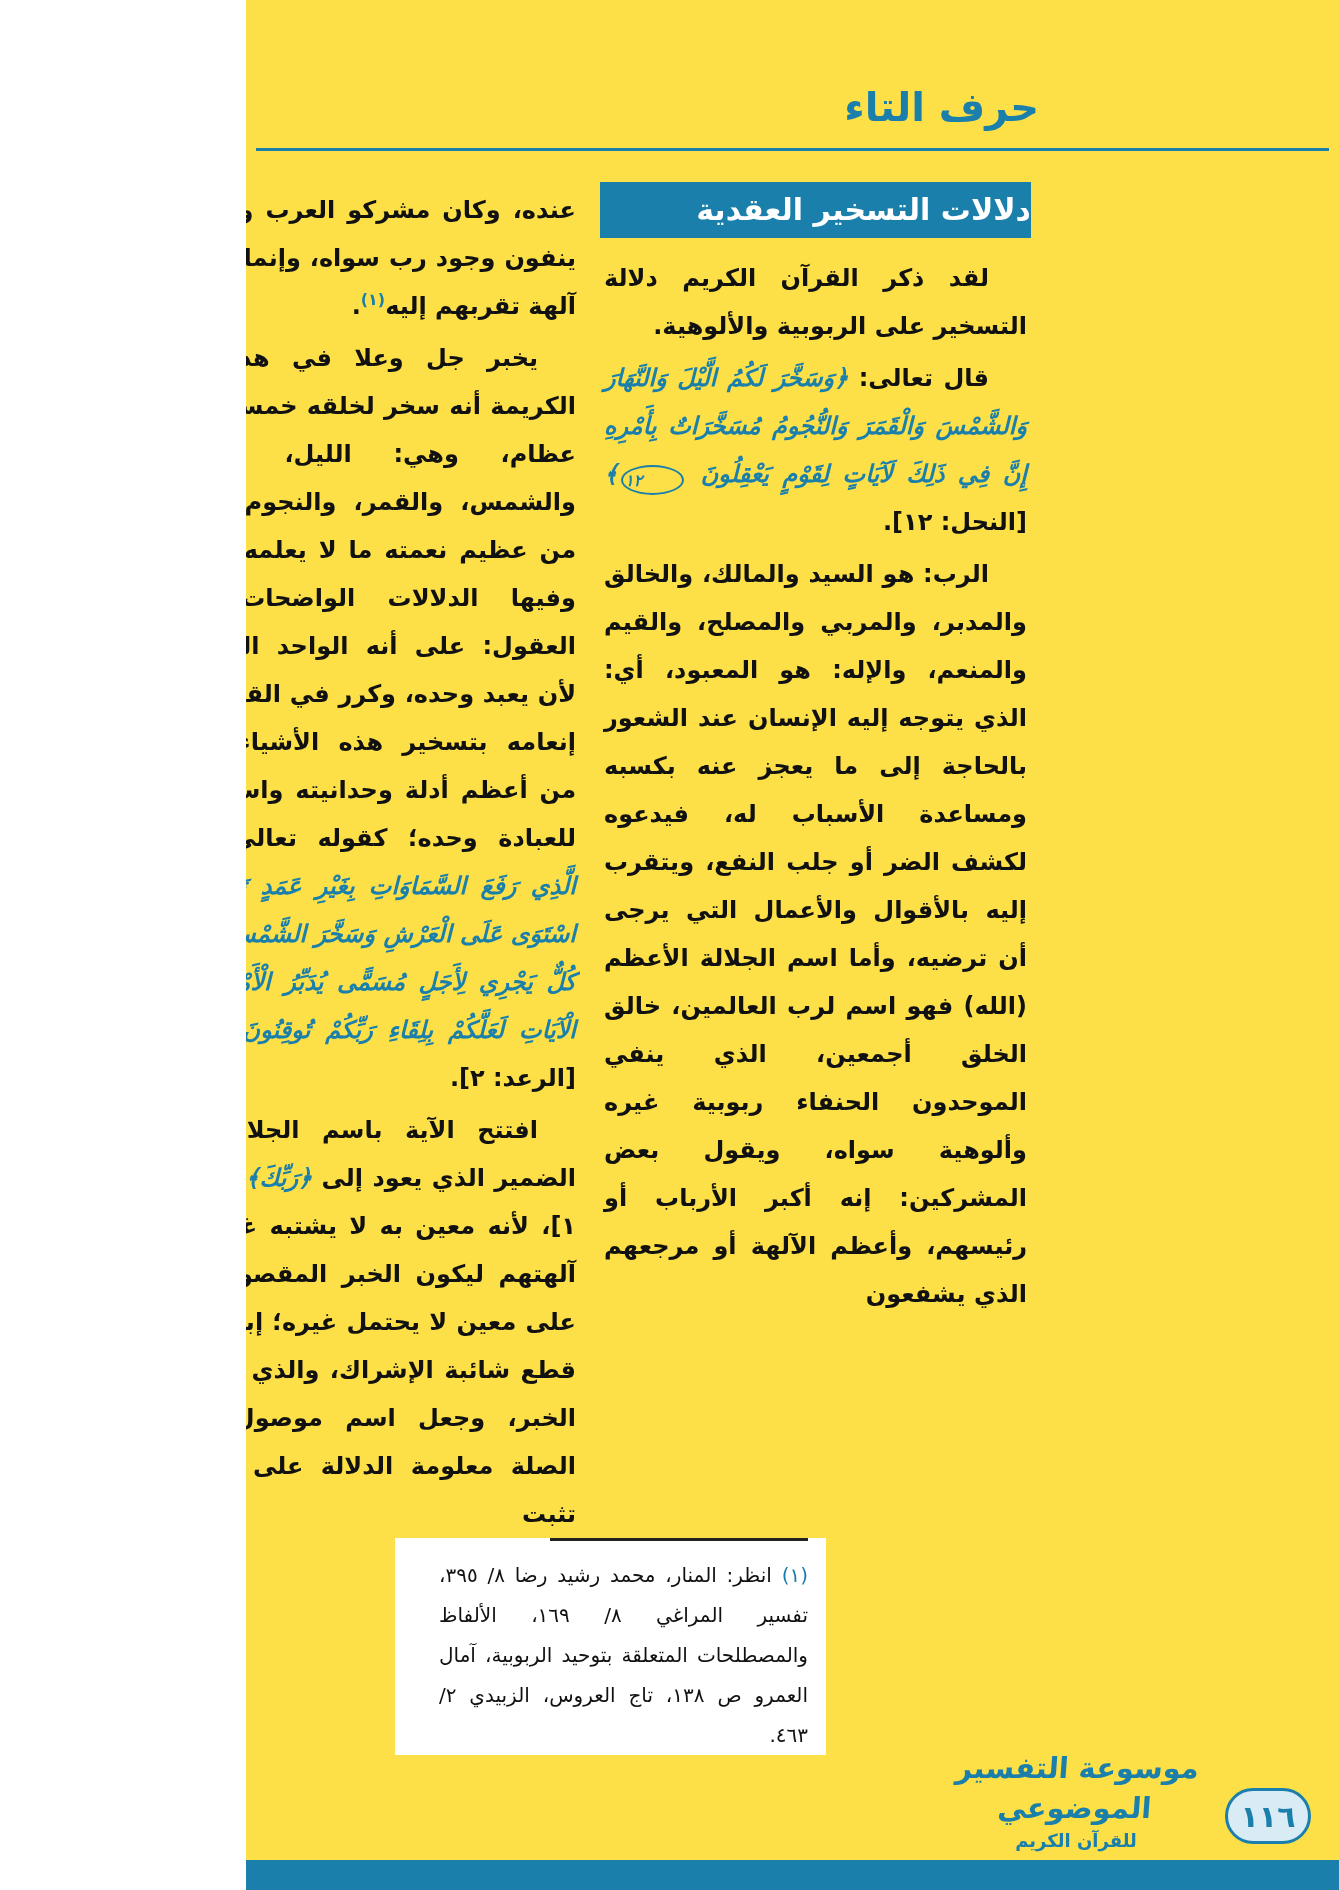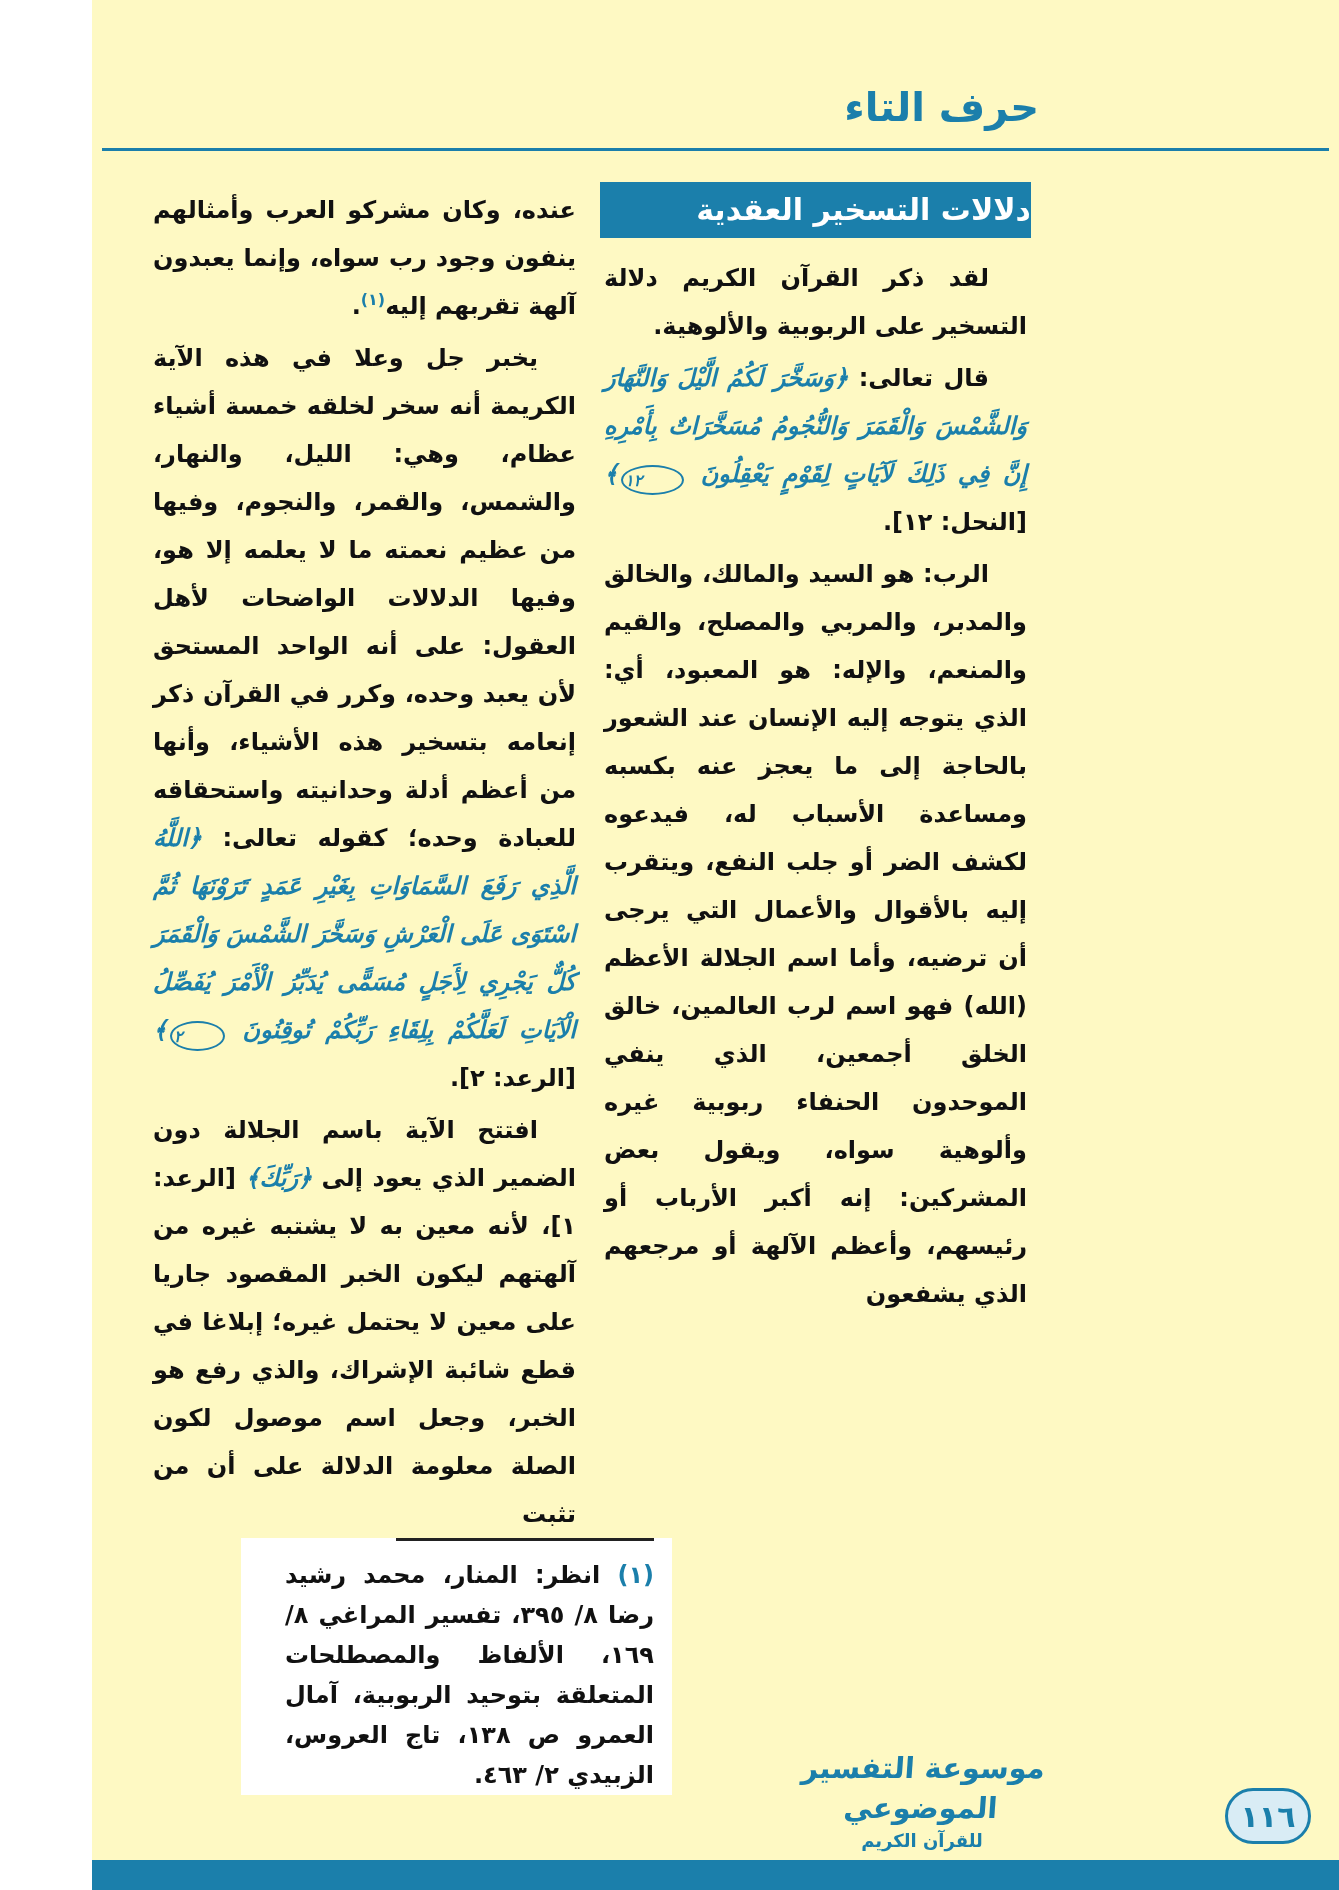--- a/index.html
+++ b/index.html
@@ -8,22 +8,22 @@
     font-family:"DejaVu Sans", sans-serif;
     direction:rtl;
   }
   :root{
     --accent:#1b7fab;
     --pill_bg:#d9ecf5;
     --ink:#111111;
   }
   .page{
     position:relative;
-    width:1247px; height:1890px;
-    background:#fef9c3;
+    width:1093px; height:1890px;
+    background:#fde047;
     overflow:hidden;
     direction:rtl;
   }
   
   .chapter-title{
     position:absolute; top:84px; right:300px;
     color:var(--accent);
     font-size:40px; font-weight:bold;
     letter-spacing:1px;
   }
@@ -92,21 +92,21 @@
     background:#ffffff;
     z-index:2;
   }
   .footnote-rule{
     width:258px; height:3px;
     background:#222222;
     margin-bottom:14px;
     margin-right:18px;
   }
   .footnote-text{
-    font-size:24px; font-weight:bold;
+    font-size:20px; font-weight:normal;
     line-height:40px;
     text-align:justify;
     color:var(--ink);
     padding:0 18px 0 44px;
   }
   .footnote-text .fn-num{
     color:var(--accent);
   }
   
   .footer-band{

